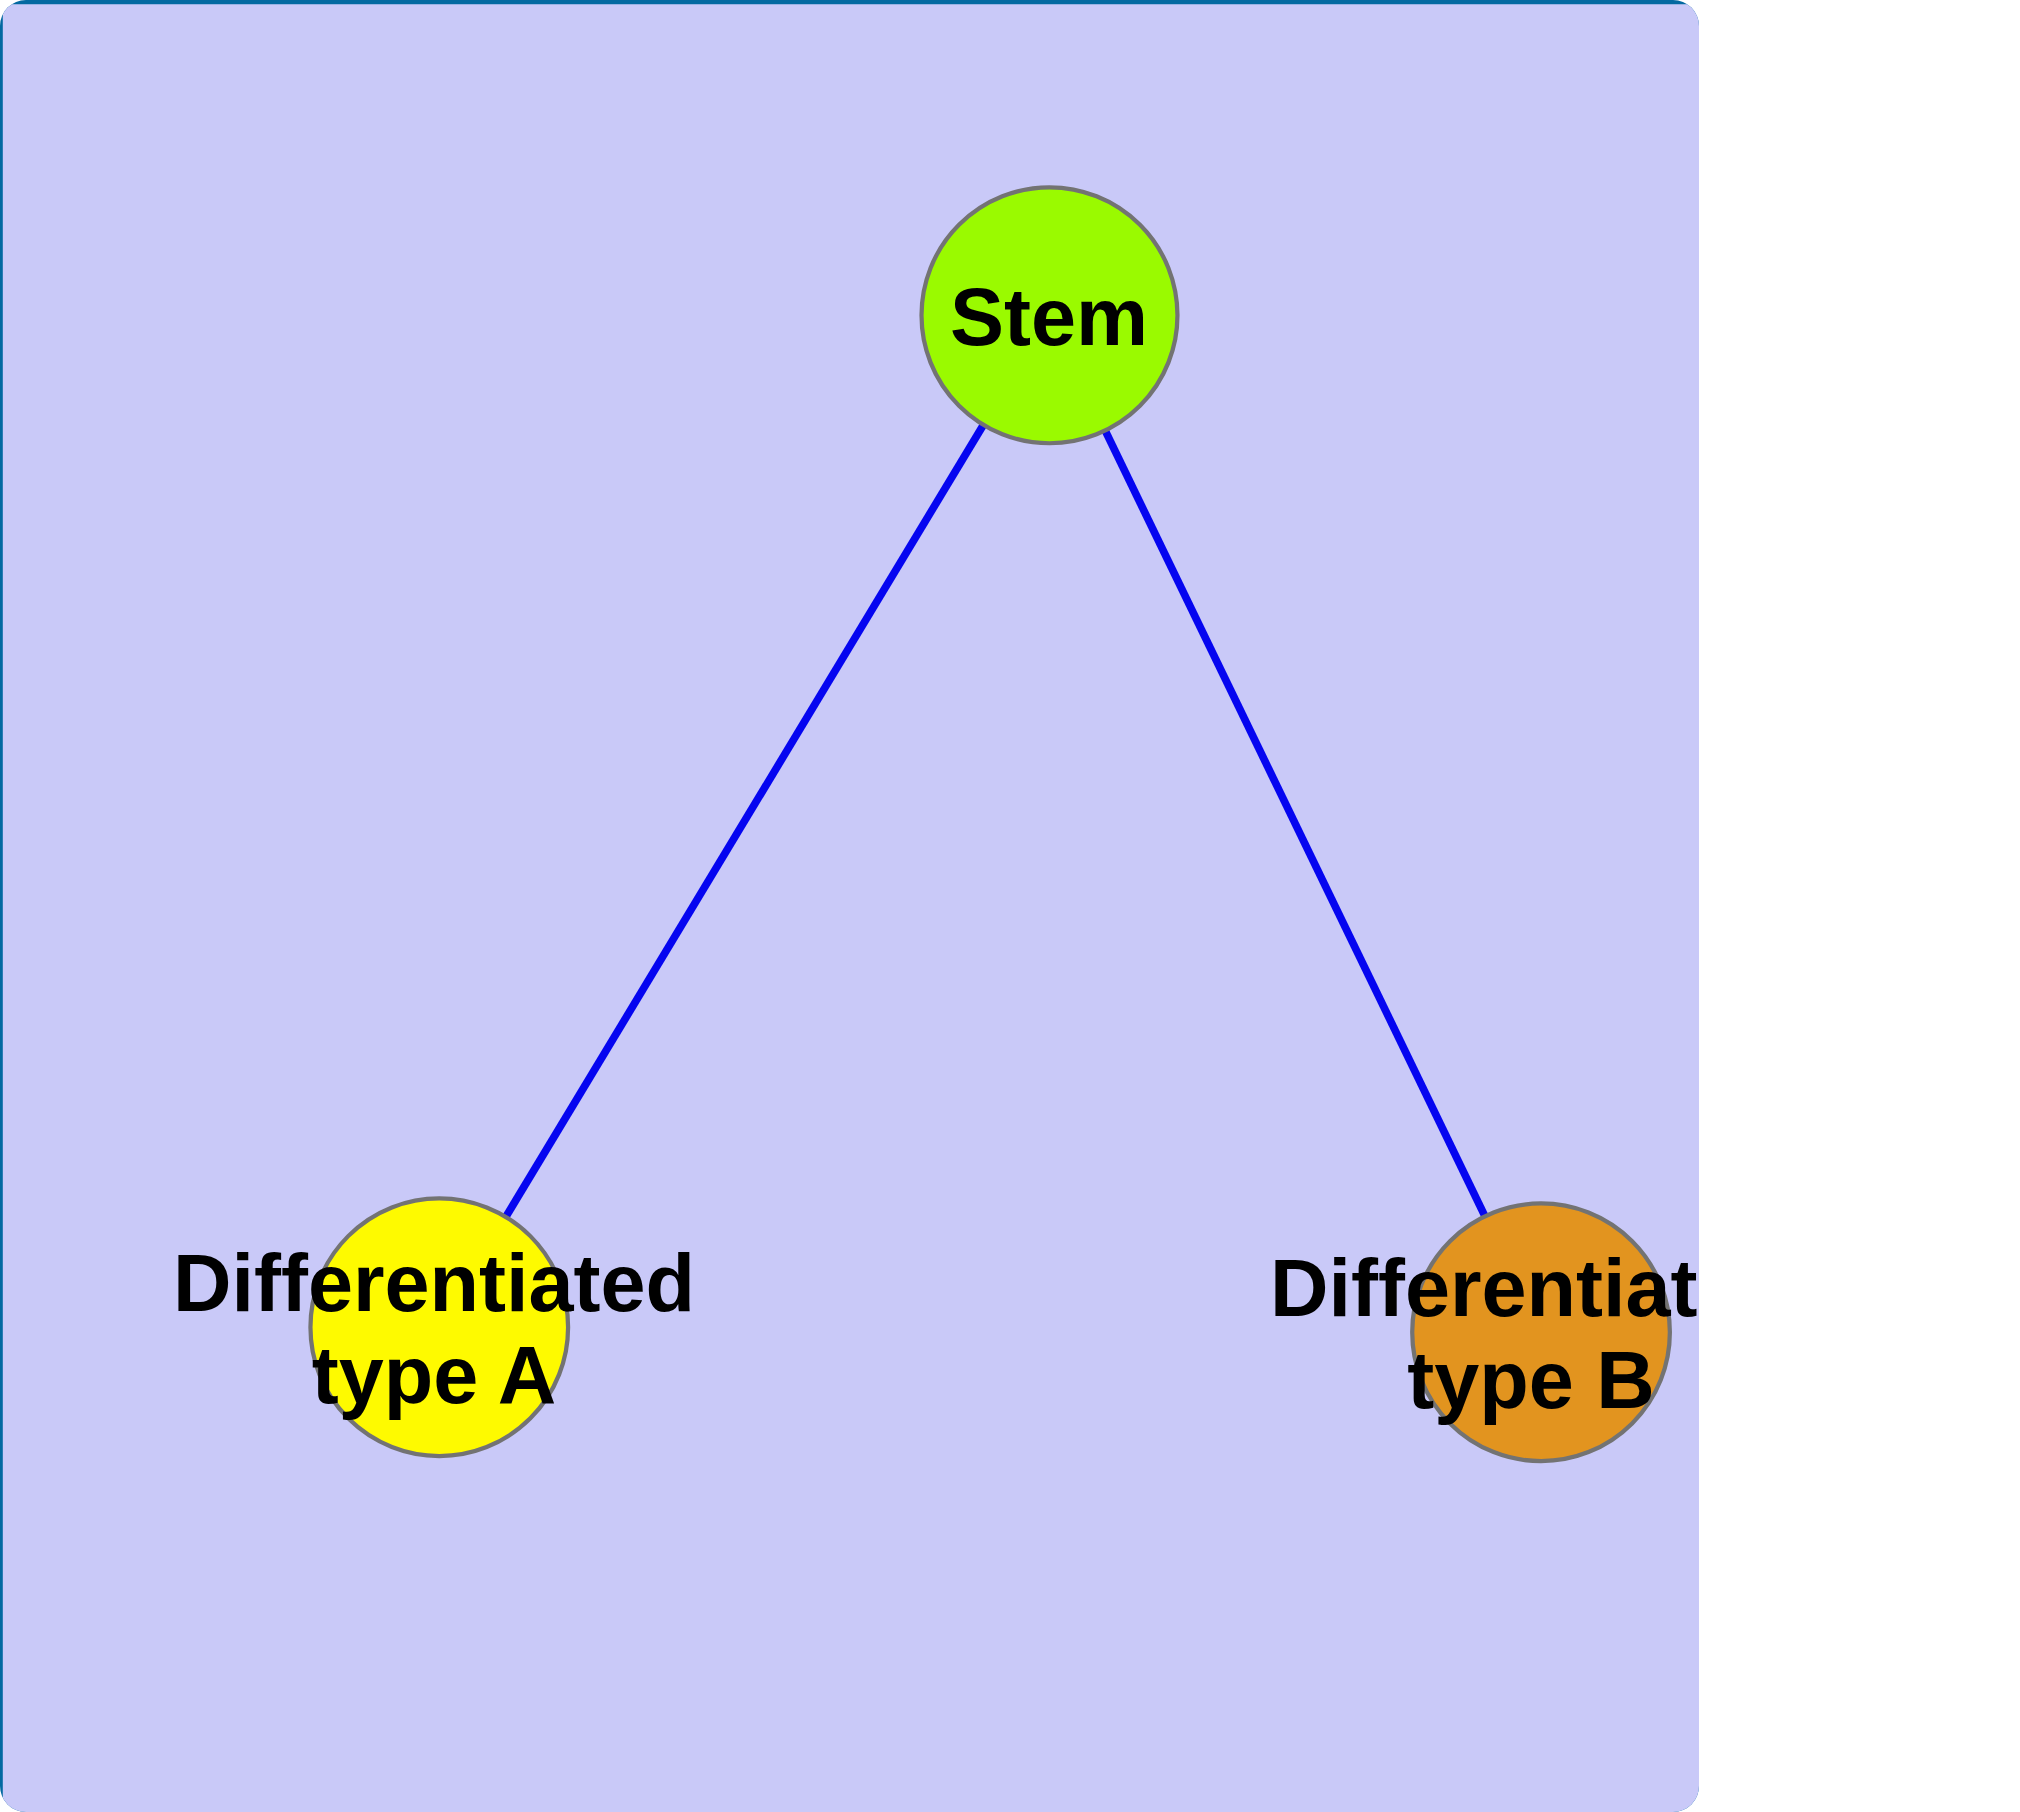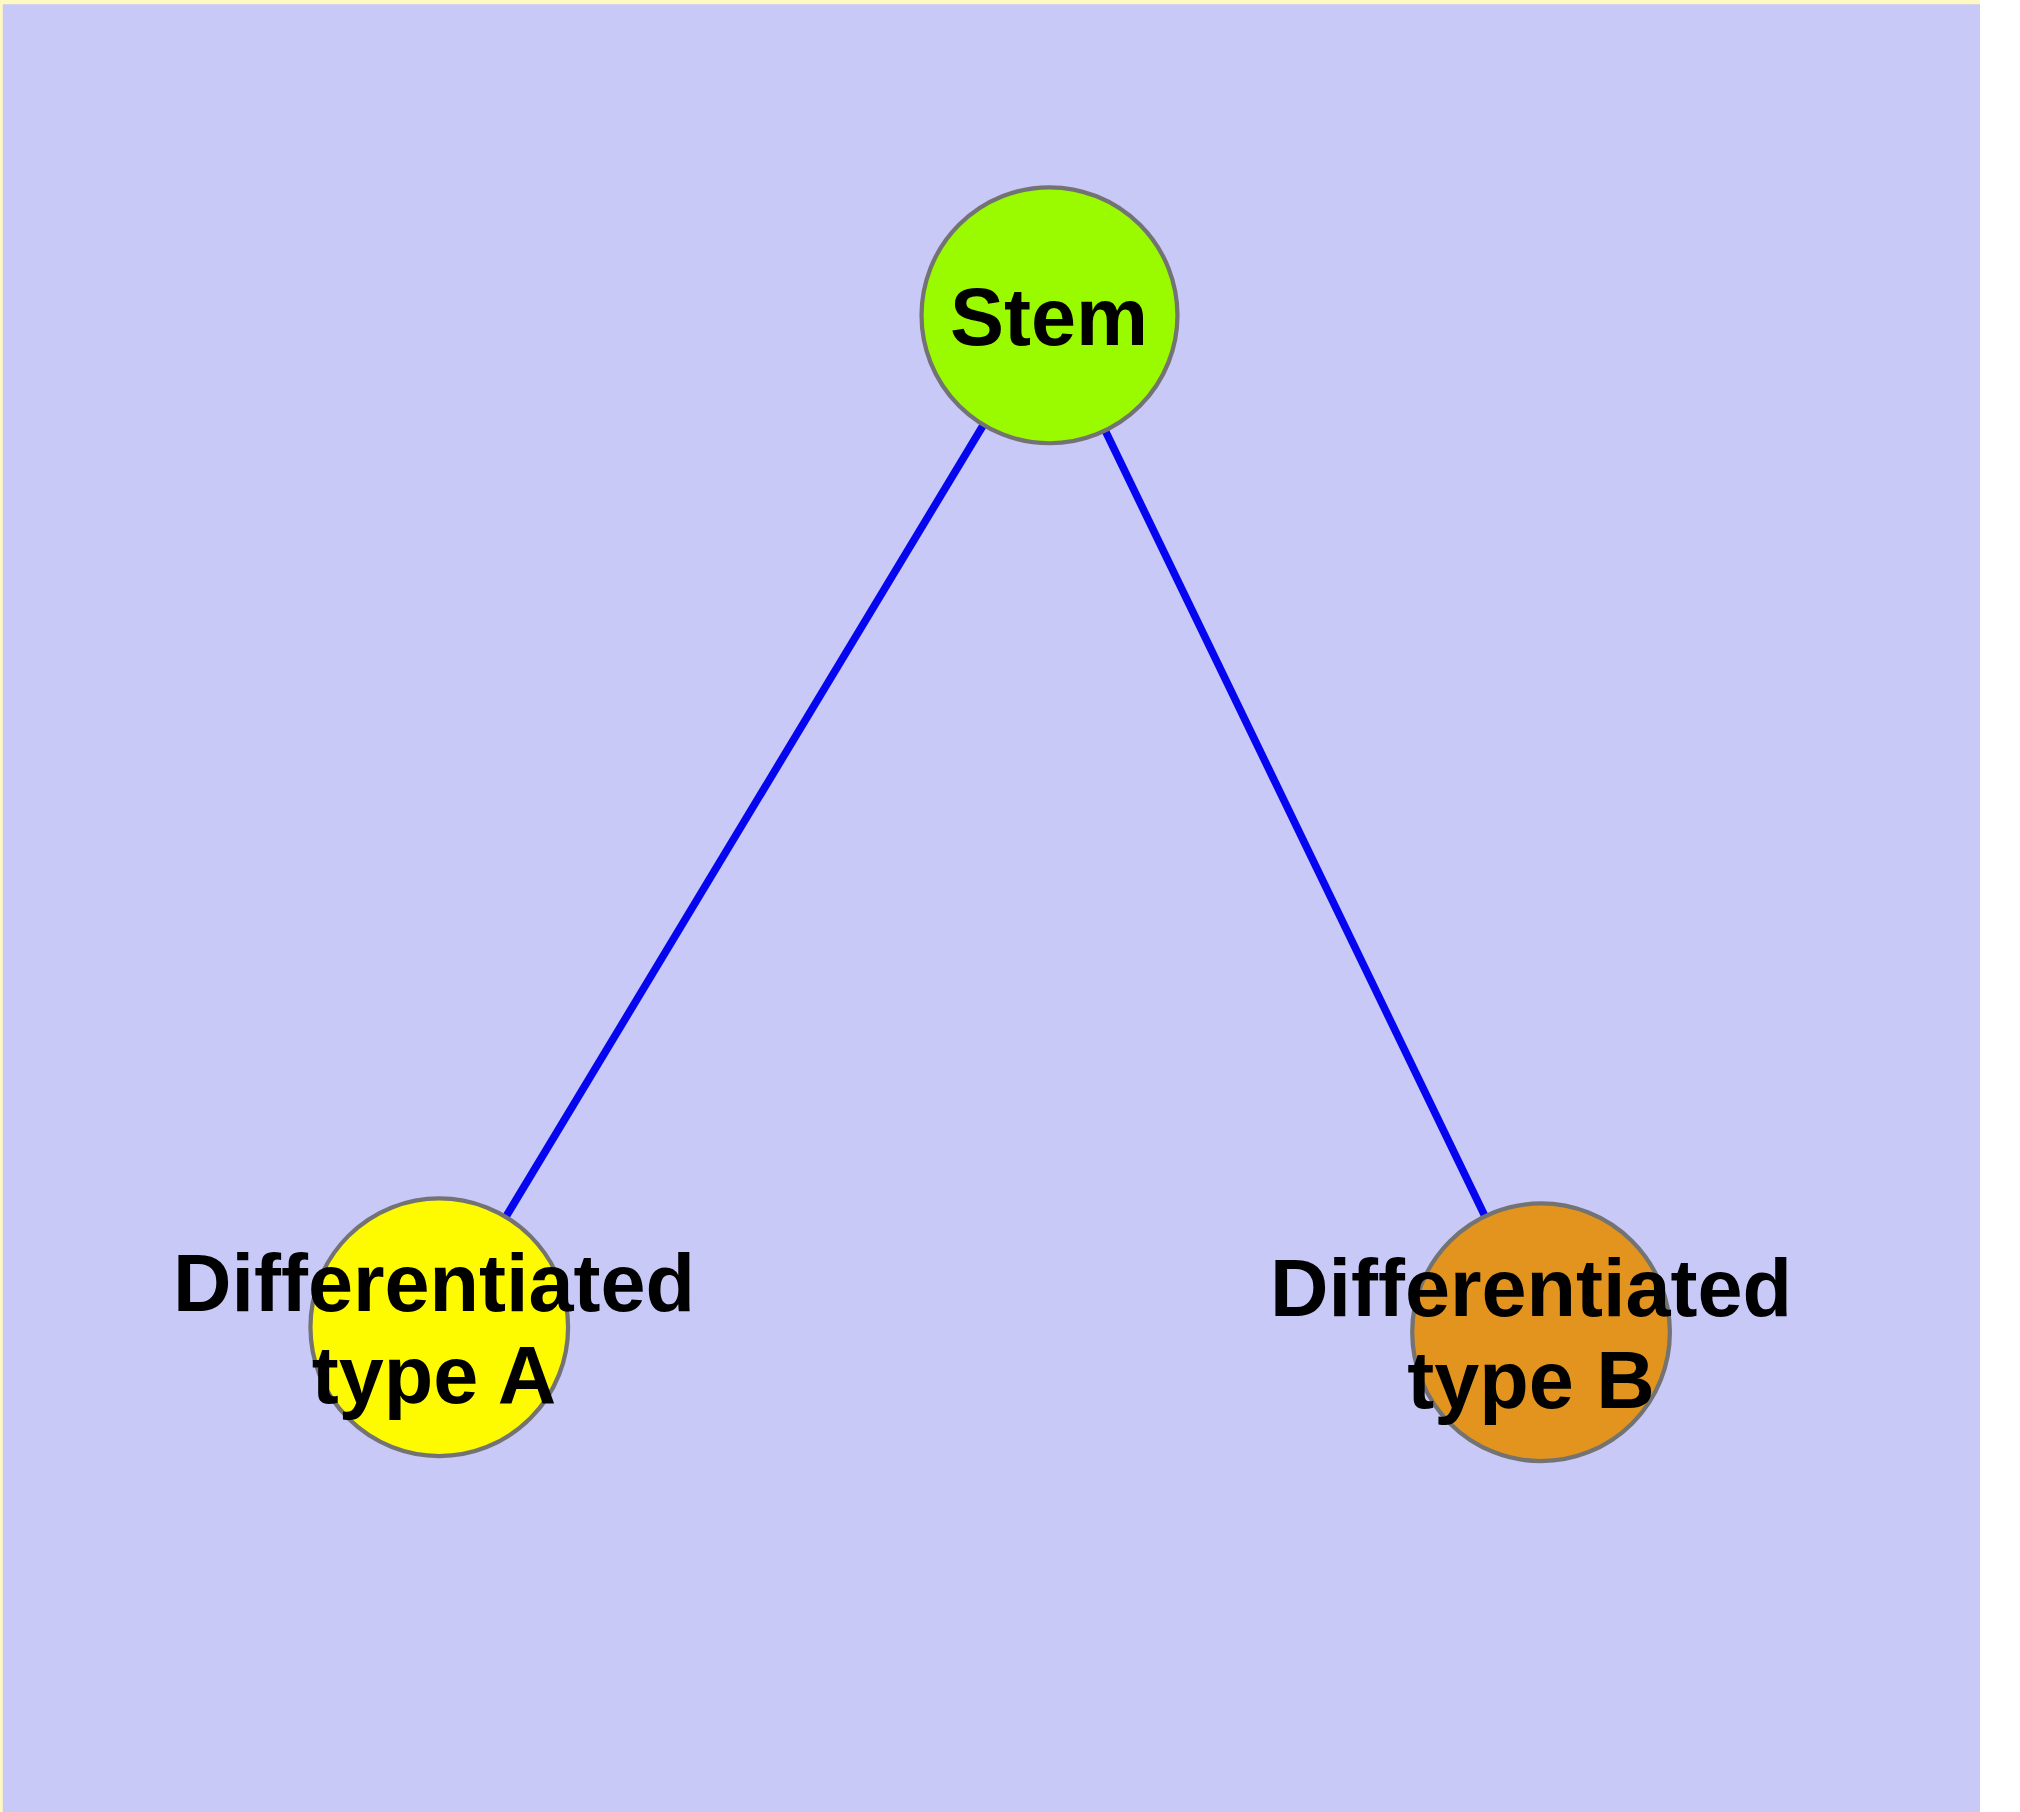--- a/index.html
+++ b/index.html
@@ -2,25 +2,26 @@
 <html style="font-size:13.6px"><head>
 <meta charset="utf-8">
 <style>
   html, body {
     margin: 0;
     padding: 0;
     background: #ffffff;
   }
   .stage {
     position: relative;
-    width: 1980px;
+    width: 1699px;
     height: 1812px;
-    background: #fef9c3;
+    background: #0369a1;
     overflow: hidden;
     font-family: "Liberation Sans", sans-serif;
+    border-radius: 26px;
   }
   .graph-svg {
     position: absolute;
     left: 0;
     top: 0;
     display: block;
   }
   .node-label {
     position: absolute;
     transform: translate(-50%, -50%);

